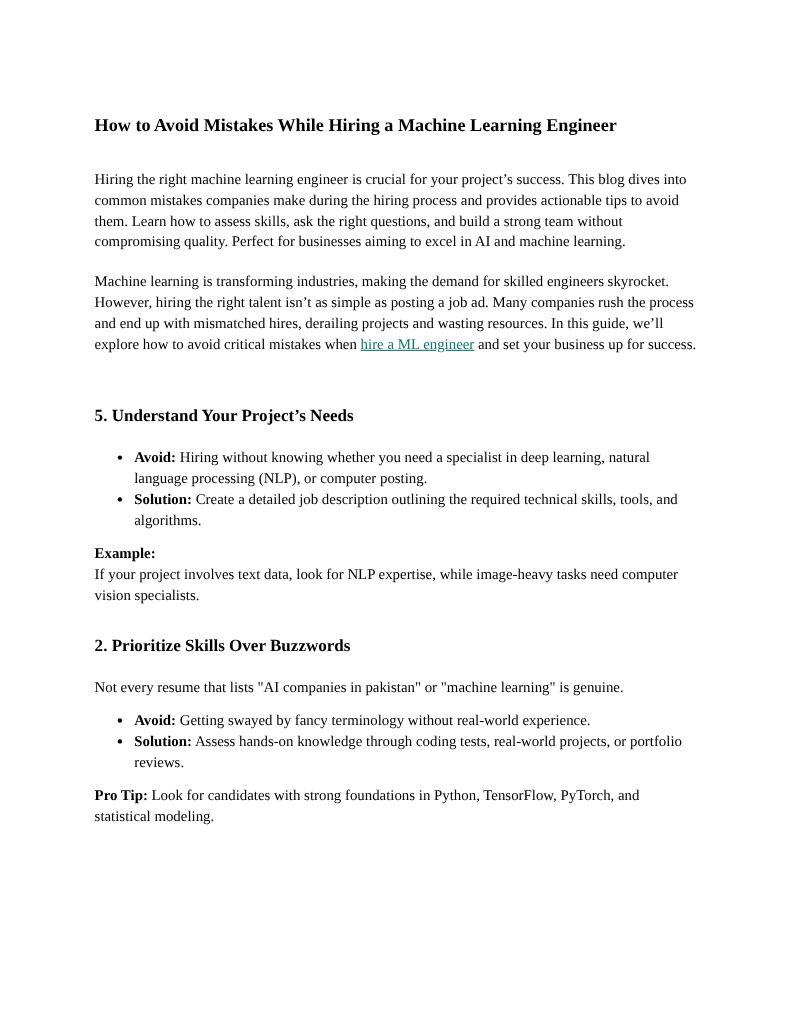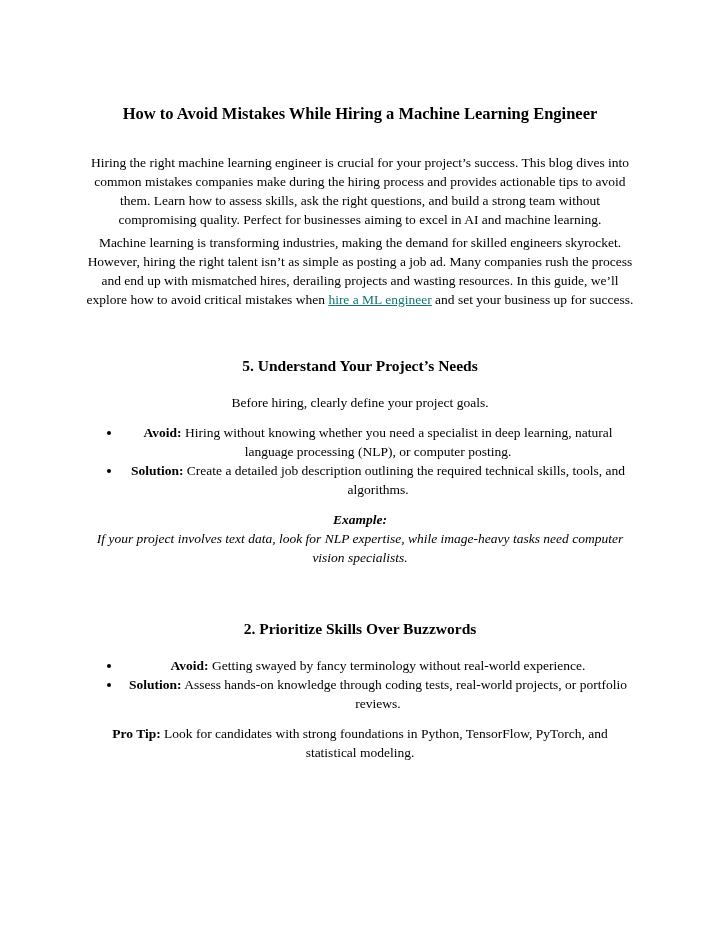--- a/index.html
+++ b/index.html
@@ -7,45 +7,45 @@
   .page {
     box-sizing: border-box;
     width: 720px;
     height: 931px;
     padding: 104px 86px 0 86px;
     background: #ffffff;
     font-family: "Liberation Serif", "DejaVu Serif", serif;
     font-size: 13.5px;
     line-height: 19px;
     color: #000000;
-    text-align: center;
+    text-align: left;
   }
   h1.doc-title {
     font-size: 16.5px;
     line-height: 20px;
     font-weight: bold;
     margin: 0 0 29px 0;
   }
   h2.section-heading {
     font-size: 15.5px;
     line-height: 20px;
     font-weight: bold;
     margin: 0 0 17px 0;
   }
   p { margin: 0; }
-  .intro-p1 { margin-bottom: 4px; }
+  .intro-p1 { margin-bottom: 17px; }
   .intro-p2 { margin-bottom: 47px; }
   .lead { margin-bottom: 11px; }
   ul.doc-list {
     margin: 0 0 11px 0;
     padding-left: 36px;
     list-style: disc;
   }
   ul.doc-list li { margin: 0; padding: 0; }
-  .example-block { margin-bottom: 52px; font-style: italic; }
+  .example-block { margin-bottom: 28px; }
   .protip-block { margin-bottom: 0; }
   a.doc-link {
     color: #0f766e;
     text-decoration: underline;
     cursor: pointer;
   }
   b { font-weight: bold; }
 </style>
 </head>
 <body>
@@ -53,31 +53,31 @@
 <div class="page">
 
   <h1 class="doc-title">How to Avoid Mistakes While Hiring a Machine Learning Engineer</h1>
 
   <p class="intro-p1">Hiring the right machine learning engineer is crucial for your project’s success. This blog dives into common mistakes companies make during the hiring process and provides actionable tips to avoid them. Learn how to assess skills, ask the right questions, and build a strong team without compromising quality. Perfect for businesses aiming to excel in AI and machine learning.</p>
 
   <p class="intro-p2"><span>Machine learning is transforming industries, making the demand for skilled engineers skyrocket. However, hiring the right talent isn’t as simple as posting a job ad. Many companies rush the process and end up with mismatched hires, derailing projects and wasting resources. In this guide, we’ll explore how to avoid critical mistakes when </span><a class="doc-link" href="#">hire a ML engineer</a><span> and set your business up for success.</span></p>
 
   <h2 class="section-heading">5. Understand Your Project’s Needs</h2>
 
-  <p class="lead">Before hiring, clearly define your project goals.</p>
 
   <ul class="doc-list">
     <li><b>Avoid:</b><span> Hiring without knowing whether you need a specialist in deep learning, natural language processing (NLP), or computer posting.</span></li>
     <li><b>Solution:</b><span> Create a detailed job description outlining the required technical skills, tools, and algorithms.</span></li>
   </ul>
 
   <p class="example-block"><b>Example:</b><br><span>If your project involves text data, look for NLP expertise, while image-heavy tasks need computer vision specialists.</span></p>
 
   <h2 class="section-heading">2. Prioritize Skills Over Buzzwords</h2>
 
+  <p class="lead">Not every resume that lists "AI companies in pakistan" or "machine learning" is genuine.</p>
 
   <ul class="doc-list">
     <li><b>Avoid:</b><span> Getting swayed by fancy terminology without real-world experience.</span></li>
     <li><b>Solution:</b><span> Assess hands-on knowledge through coding tests, real-world projects, or portfolio reviews.</span></li>
   </ul>
 
   <p class="protip-block"><b>Pro Tip:</b><span> Look for candidates with strong foundations in Python, TensorFlow, PyTorch, and statistical modeling.</span></p>
 
 </div>
 

